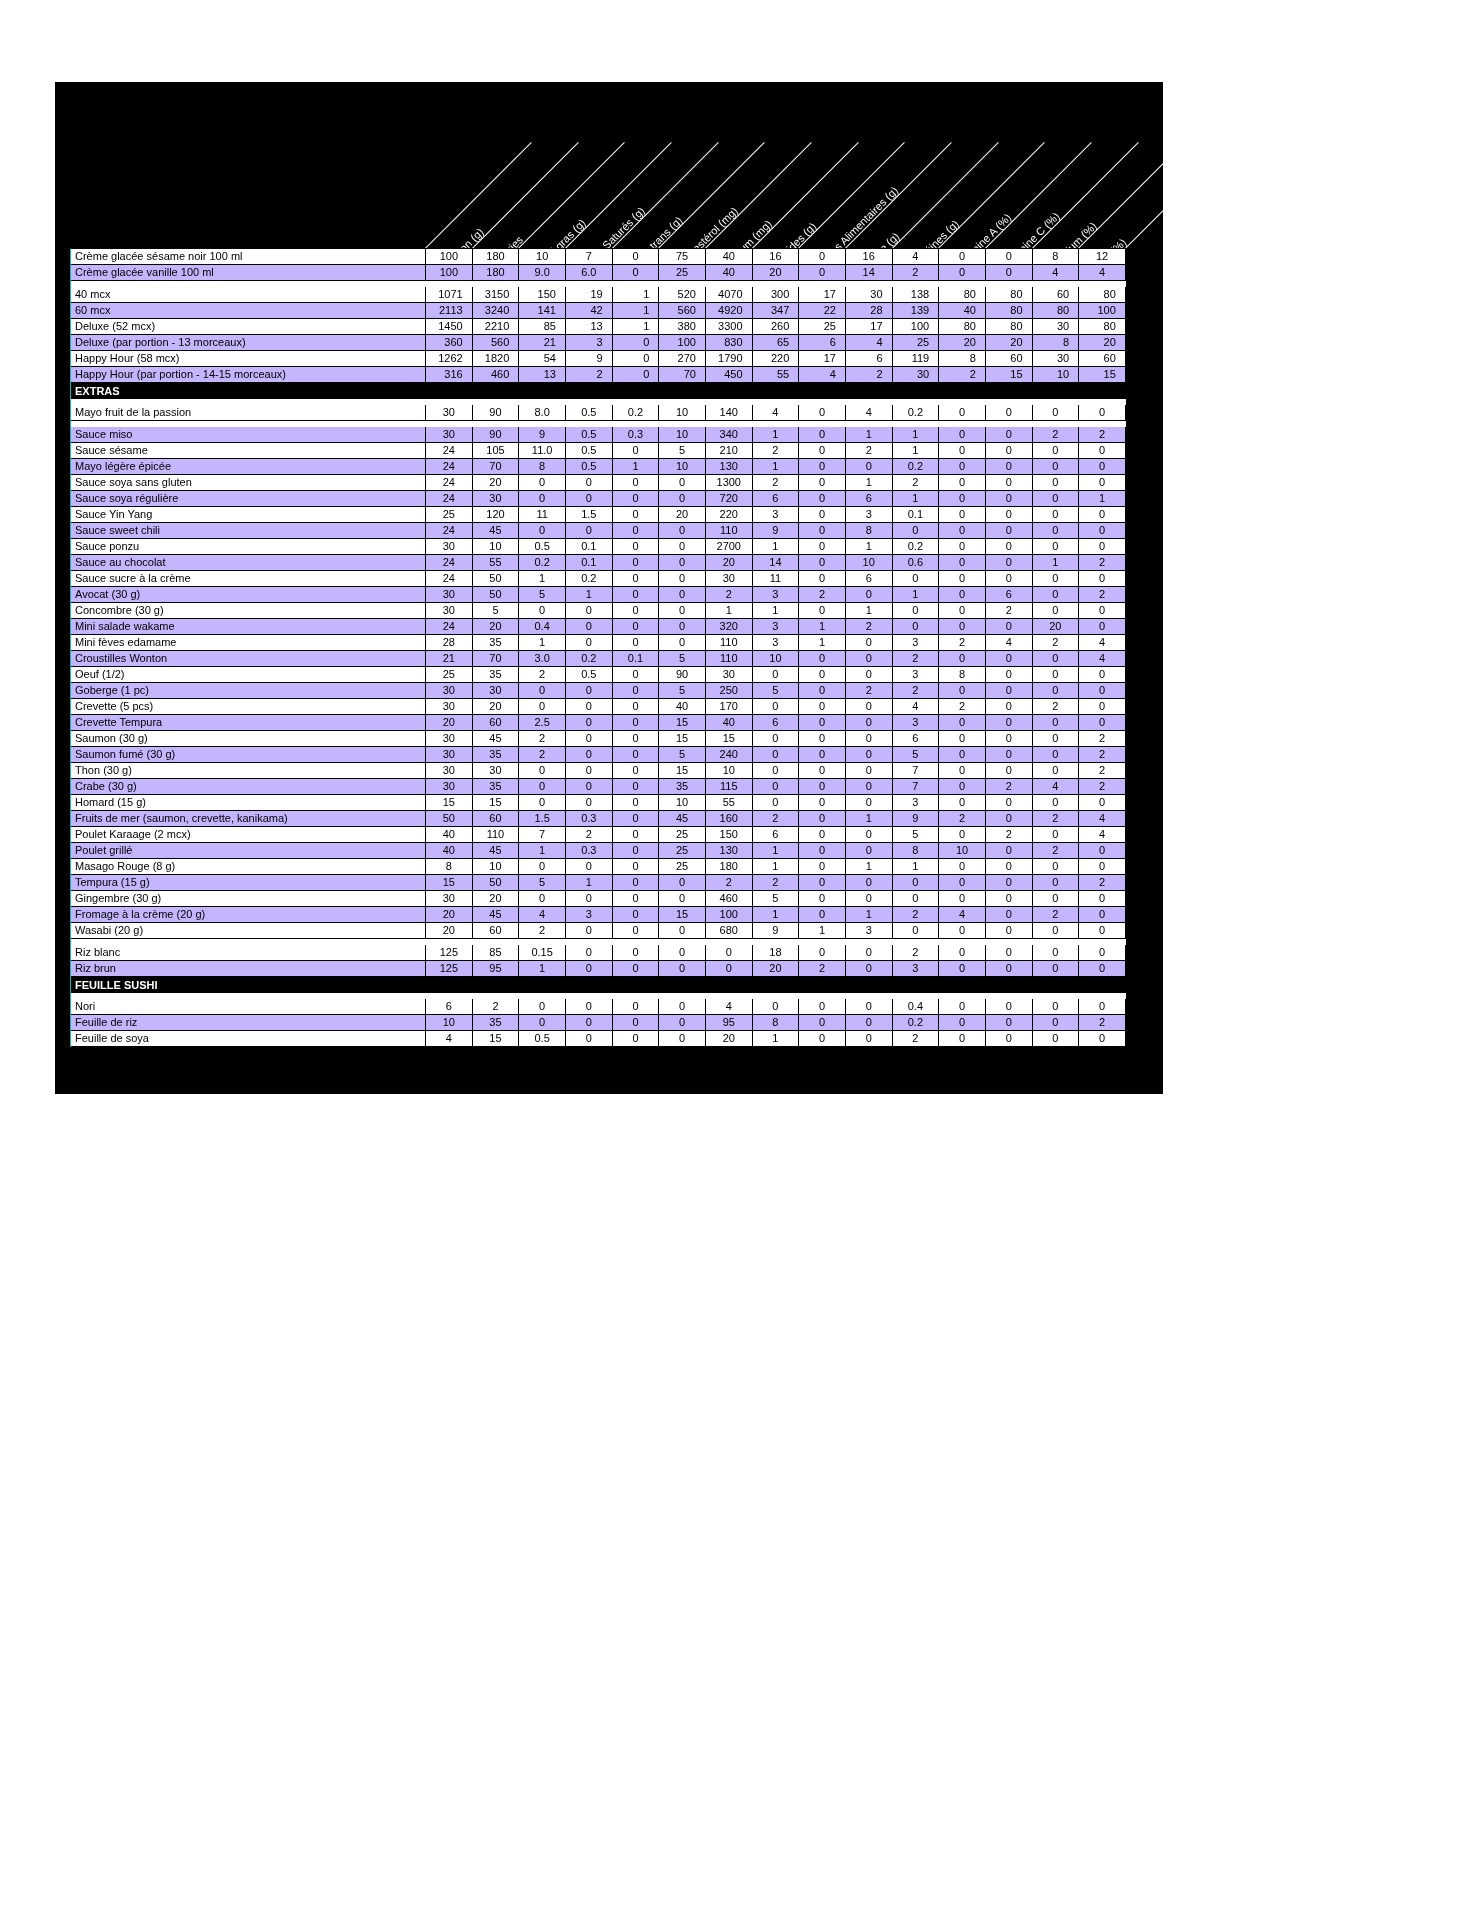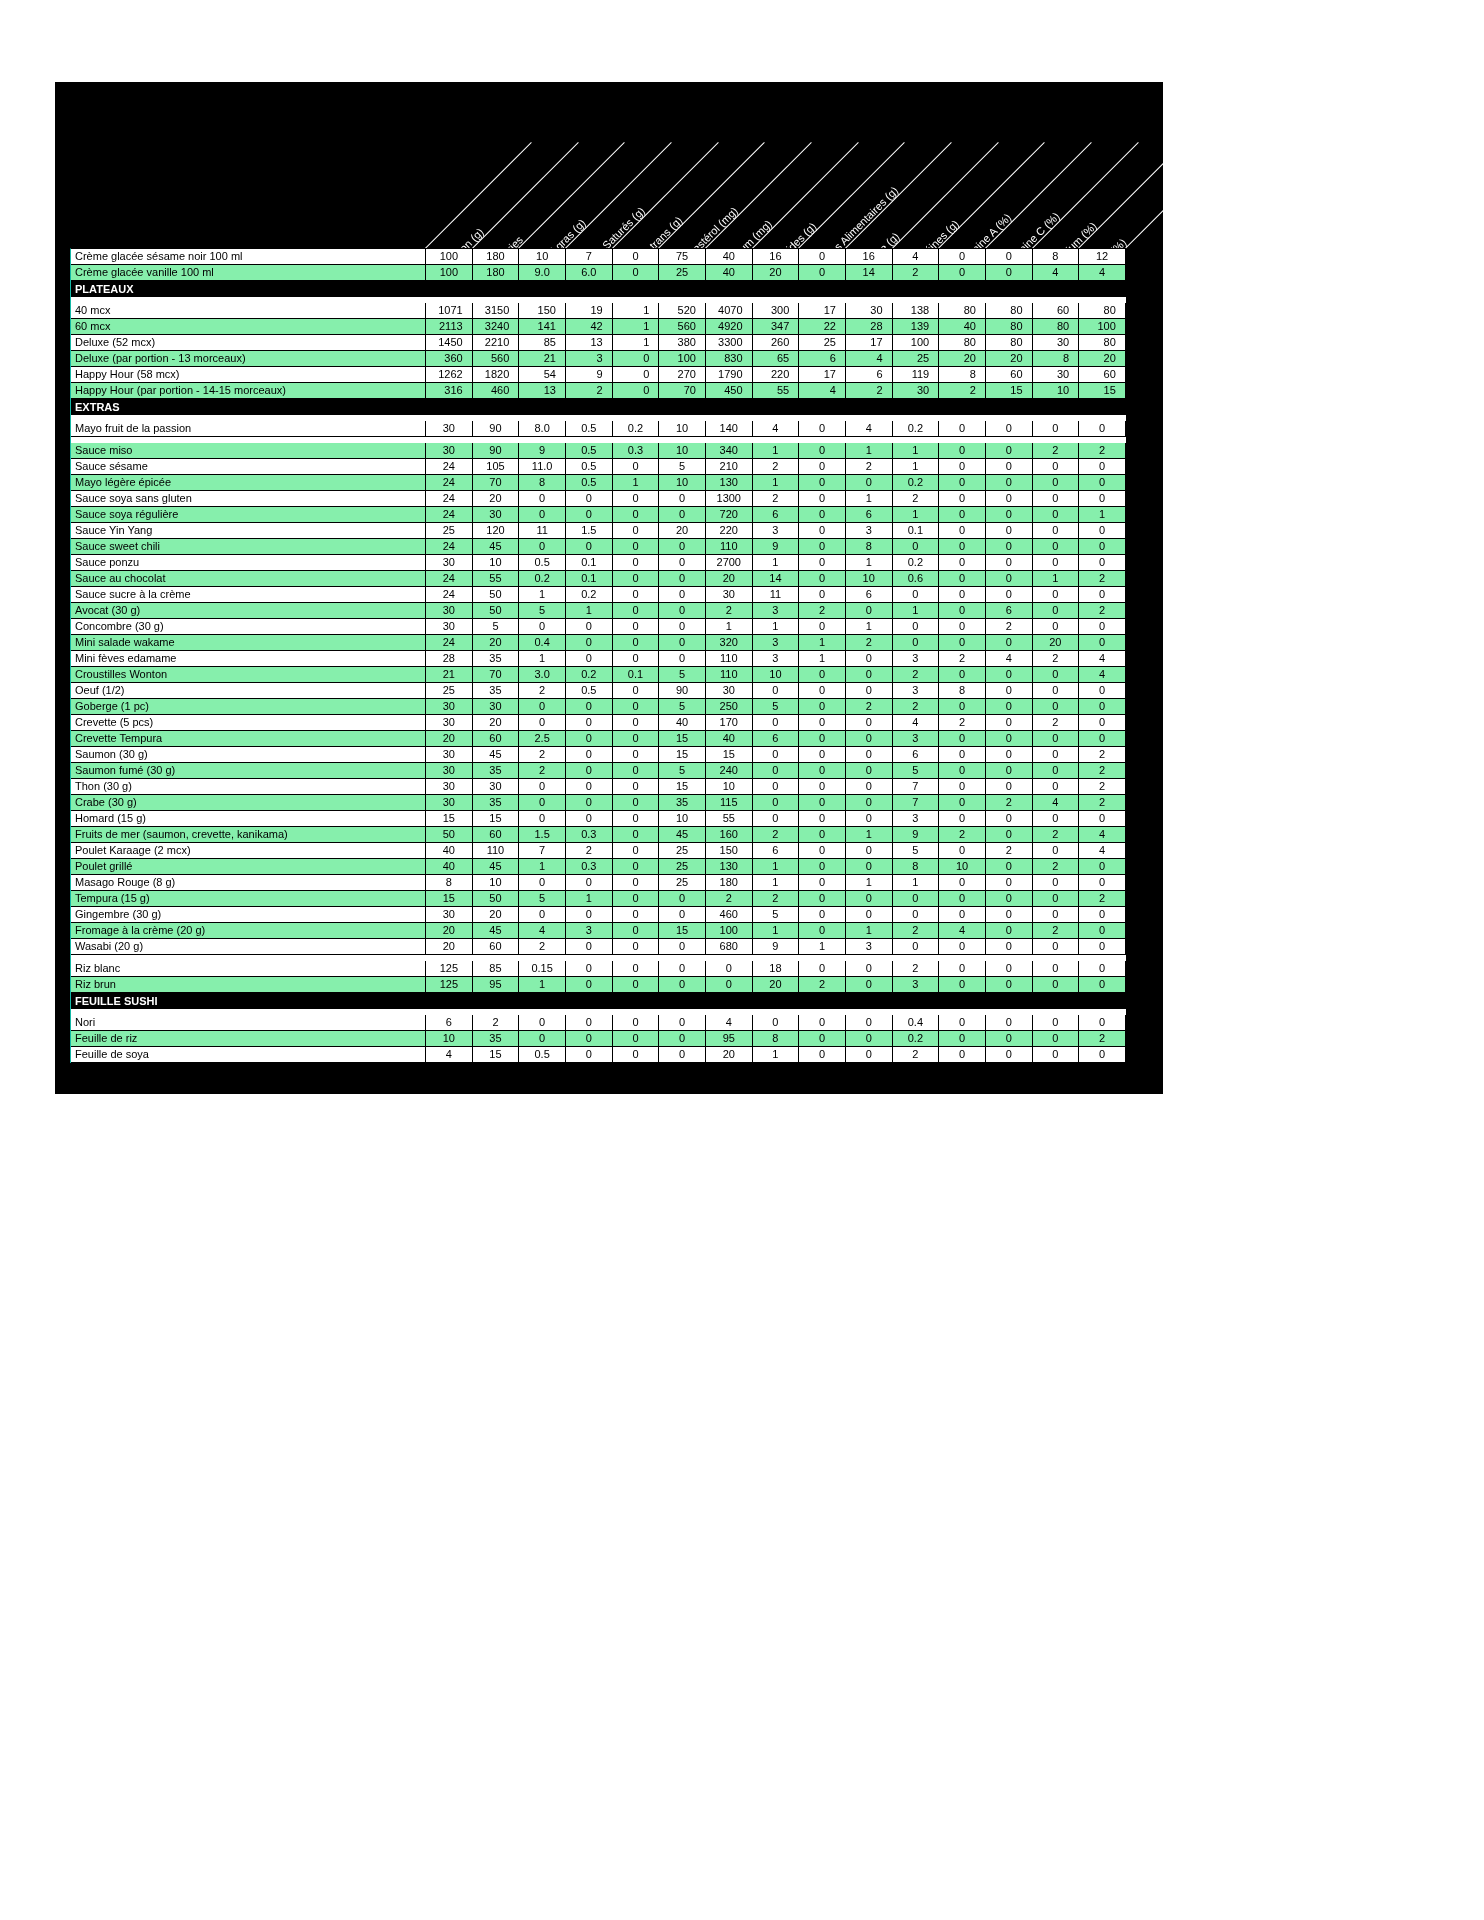--- a/index.html
+++ b/index.html
@@ -50,21 +50,21 @@
   }
   
   .table {
     position: absolute; left: 15px; top: 166px;
     width: 1055px;
     z-index: 2;
     border-top: 1px solid #000;
     border-left: 1px solid #14b8a6;
   }
   .row { display: flex; height: 16px; background: #ffffff; }
-  .row.alt { background: #86efac; }
+  .row.alt { background: #c4b5fd; }
   .cell {
     box-sizing: border-box;
     border-right: 1px solid #000;
     border-bottom: 1px solid #000;
     font-size: 11px; line-height: 15px;
     overflow: hidden; white-space: nowrap;
   }
   .name { width: 355px; padding-left: 4px; text-align: left; }
   .num  { width: 46.66px; text-align: center; flex: none; }
   .row.rightalign .num { text-align: right; padding-right: 9px; }
@@ -146,21 +146,20 @@
         <div class="cell num">40</div>
         <div class="cell num">20</div>
         <div class="cell num">0</div>
         <div class="cell num">14</div>
         <div class="cell num">2</div>
         <div class="cell num">0</div>
         <div class="cell num">0</div>
         <div class="cell num">4</div>
         <div class="cell num">4</div>
       </div>
-      <div class="sec">PLATEAUX</div>
       <div class="gap"></div>
       <div class="row rightalign">
         <div class="cell name">40 mcx</div>
         <div class="cell num">1071</div>
         <div class="cell num">3150</div>
         <div class="cell num">150</div>
         <div class="cell num">19</div>
         <div class="cell num">1</div>
         <div class="cell num">520</div>
         <div class="cell num">4070</div>

